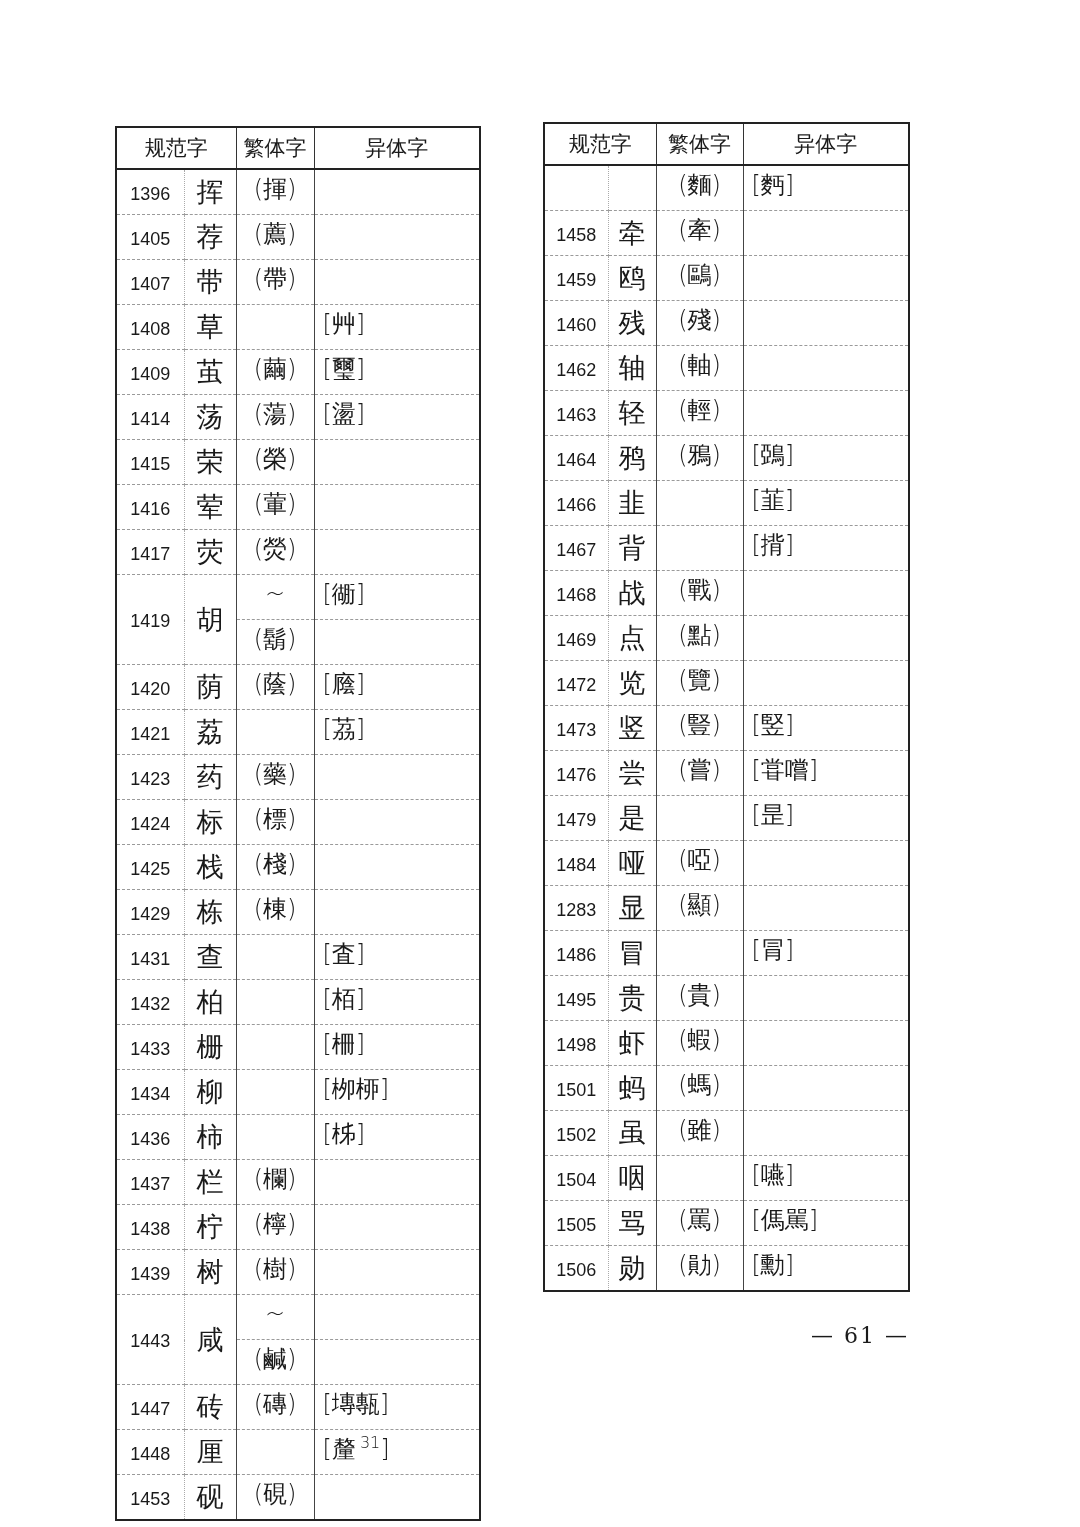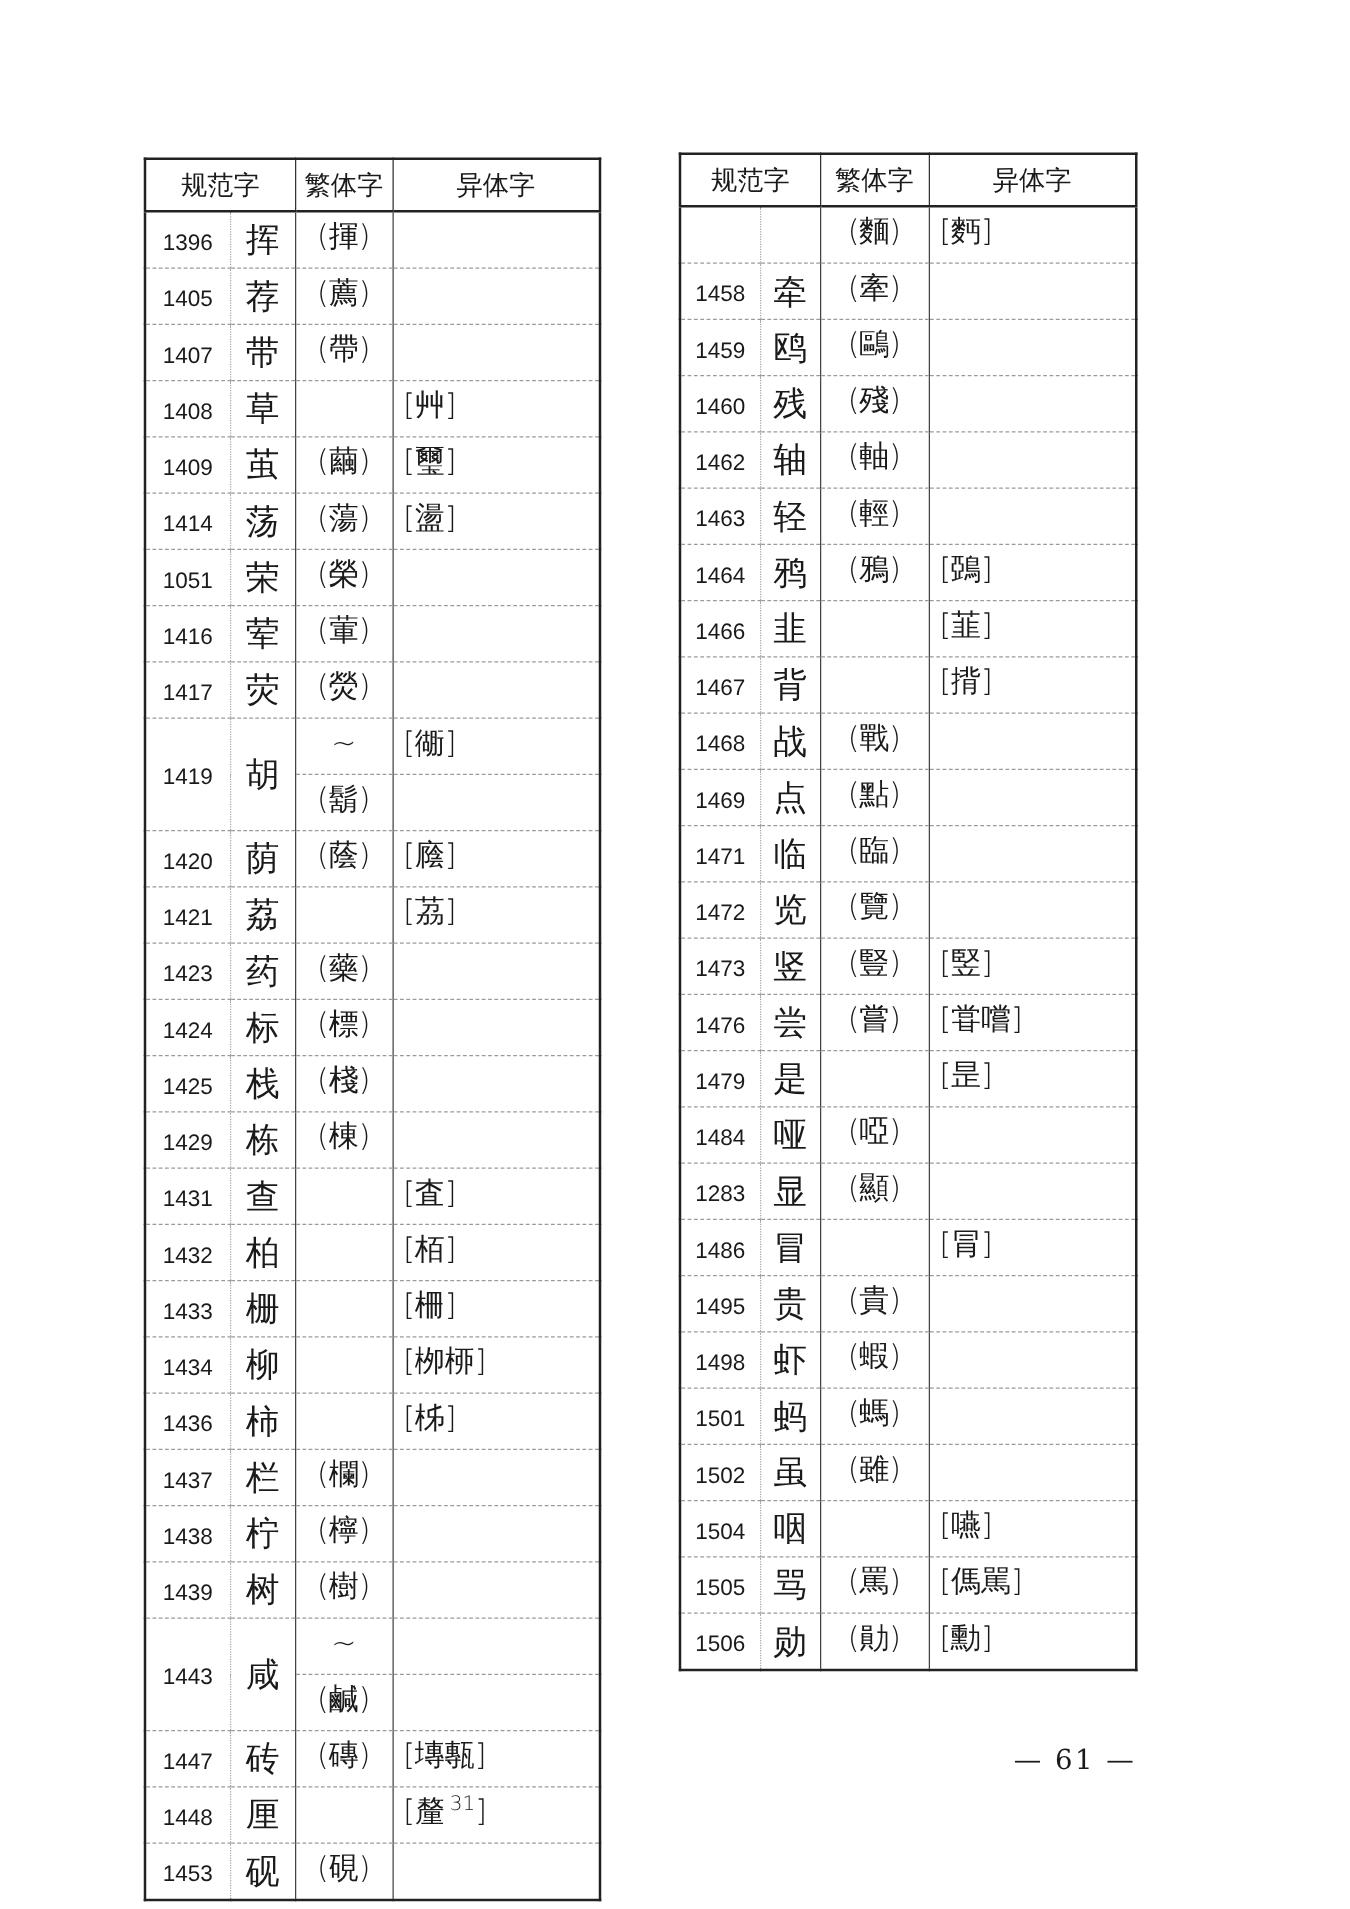--- a/index.html
+++ b/index.html
@@ -38,21 +38,21 @@
     }
     .tbl td.var {
       font-size: 24px; text-align: left; padding-left: 8px;
       font-family: "DejaVu Sans", sans-serif; font-weight: 300;
       padding-bottom: 6px;
     }
     sup.fn { font-size: 16px; vertical-align: super; margin-left: 4px; }
     #left-table { left: 115px; top: 126px; width: 364px; }
     #right-table { left: 543px; top: 122px; width: 365px; }
     .page-num {
-      position: absolute; left: 800px; top: 1396px; width: 120px;
+      position: absolute; left: 800px; top: 1323px; width: 120px;
       font-size: 22px; text-align: center; letter-spacing: 2px;
       font-family: "DejaVu Serif", serif;
     }
   </style>
 </head>
 <body>
 
 <table class="tbl" id="left-table">
   <colgroup>
     <col style="width:68px">
@@ -98,21 +98,21 @@
         <td class="trad">(繭)</td>
         <td class="var">[璽]</td>
       </tr>
       <tr>
         <td class="num">1414</td>
         <td class="ch">荡</td>
         <td class="trad">(蕩)</td>
         <td class="var">[盪]</td>
       </tr>
       <tr>
-        <td class="num">1051</td>
+        <td class="num">1415</td>
         <td class="ch">荣</td>
         <td class="trad">(榮)</td>
         <td class="var"></td>
       </tr>
       <tr>
         <td class="num">1416</td>
         <td class="ch">荤</td>
         <td class="trad">(葷)</td>
         <td class="var"></td>
       </tr>
@@ -322,26 +322,20 @@
         <td class="trad">(戰)</td>
         <td class="var"></td>
       </tr>
       <tr>
         <td class="num">1469</td>
         <td class="ch">点</td>
         <td class="trad">(點)</td>
         <td class="var"></td>
       </tr>
       <tr>
-        <td class="num">1471</td>
-        <td class="ch">临</td>
-        <td class="trad">(臨)</td>
-        <td class="var"></td>
-      </tr>
-      <tr>
         <td class="num">1472</td>
         <td class="ch">览</td>
         <td class="trad">(覽)</td>
         <td class="var"></td>
       </tr>
       <tr>
         <td class="num">1473</td>
         <td class="ch">竖</td>
         <td class="trad">(豎)</td>
         <td class="var">[竪]</td>

